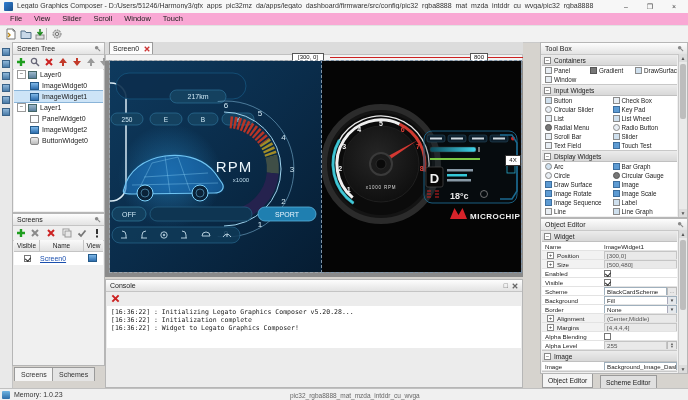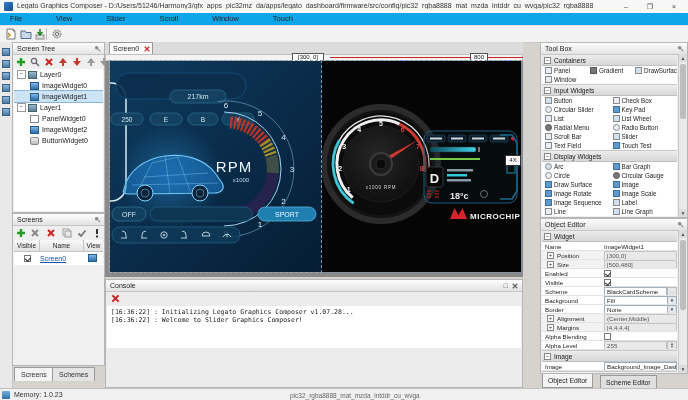--- a/index.html
+++ b/index.html
@@ -3,21 +3,21 @@
 <meta charset="utf-8">
 <style>
   html,body{margin:0;padding:0;background:#888;}
   #app{position:relative;width:688px;height:400px;background:#d6d3ce;font-family:"Liberation Sans",sans-serif;overflow:hidden;-webkit-font-smoothing:antialiased;}
   .abs{position:absolute;}
   
   .titlebar{left:0;top:0;width:688px;height:13px;background:#f7f7f7;border-bottom:1px solid #dcdcdc;}
   .apptitle{left:17px;top:2px;font-size:7px;color:#333;width:580px;white-space:nowrap;overflow:hidden;}
   .appicon{left:4px;top:2px;width:9px;height:9px;background:linear-gradient(135deg,#2d7dd2,#1b4f8a);border-radius:1px;}
   .winbtn{top:0;width:24px;height:13px;font-size:7px;color:#444;text-align:center;line-height:13px;}
-  .menubar{left:0;top:13px;width:688px;height:13px;background:#0ea5e9;border-bottom:1px solid #e2e2e2;display:flex;align-items:flex-end;padding-left:4px;box-sizing:border-box;gap:22px;}
+  .menubar{left:0;top:13px;width:688px;height:13px;background:#f9a8d4;border-bottom:1px solid #e2e2e2;display:flex;align-items:flex-end;padding-left:4px;box-sizing:border-box;}
   .menu-item{font-size:7.5px;color:#222;padding:0 6px;line-height:12px;}
   .toolbar{left:0;top:26px;width:688px;height:16px;background:#f2f2f2;border-bottom:1px solid #c9c9c9;}
   .tbico{top:28px;width:12px;height:12px;}
   .tbsep{left:46px;top:28px;width:1px;height:12px;background:#bbb;}
   
   .panel{background:#f0f0f0;border:1px solid #b6b6b6;box-sizing:border-box;}
   .phdr{height:11px;background:linear-gradient(#fdfdfd,#e3e3e3);border-bottom:1px solid #c4c4c4;font-size:7px;color:#222;line-height:11px;padding-left:4px;position:relative;}
   .pin{position:absolute;right:3px;top:2px;width:7px;height:7px;}
   .ptools{height:14px;background:#efefef;border-bottom:1px solid #d0d0d0;position:relative;}
   .mini{position:absolute;top:2px;width:10px;height:10px;}
@@ -436,22 +436,23 @@
       <span>Console</span>
       <span style="position:absolute;right:14px;top:0;font-size:7px;color:#555;">□</span>
       <svg style="position:absolute;right:4px;top:2.5px;width:6px;height:6px;" viewBox="0 0 8 8">
           <path d="M1,1 L7,7 M7,1 L1,7" stroke="#666" stroke-width="1.6"></path>
         </svg>
     </div>
     <svg style="position:absolute;left:5px;top:14px;width:9px;height:9px;" viewBox="0 0 10 10">
         <path d="M1.5,1.5 L8.5,8.5 M8.5,1.5 L1.5,8.5" stroke="#cc2222" stroke-width="2.2"></path>
       </svg>
     <div class="clog">
-      <div>[16:36:22] : Initializing Legato Graphics Composer v1.07.28...</div>
-      <div>[16:36:22] : Welcome to Slider Graphics Composer!</div>
+      <div>[16:36:22] : Initializing Legato Graphics Composer v5.20.28...</div>
+      <div>[16:36:22] : Initialization complete</div>
+      <div>[16:36:22] : Widget to Legato Graphics Composer!</div>
     </div>
   </div>
 
   <div class="abs panel" style="left:540px;top:42px;width:148px;height:176px;">
     <div class="phdr">
       <span>Tool Box</span>
       <svg class="pin" viewBox="0 0 8 8">
           <circle cx="3" cy="3" r="2" fill="#8a8a8a"></circle>
           <line x1="4.5" y1="4.5" x2="7" y2="7" stroke="#8a8a8a" stroke-width="1.3"></line>
         </svg>

